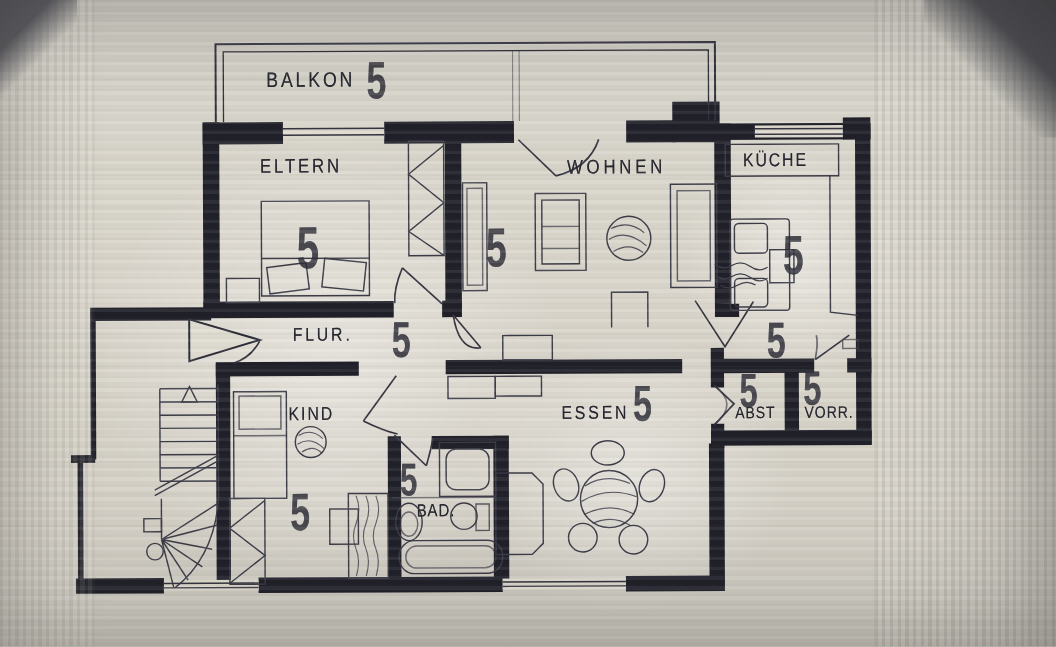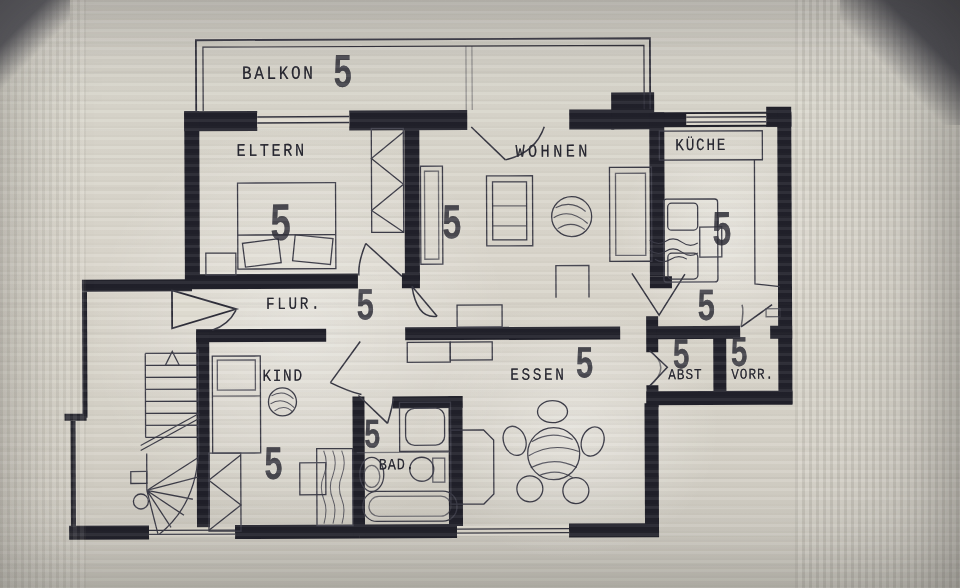--- a/index.html
+++ b/index.html
@@ -1,18 +1,18 @@
 <!DOCTYPE html>
 <html><head>
 <meta charset="utf-8">
 <style>
   html,body{margin:0;padding:0;background:#b9b6af;}
   .stage{position:relative;width:960px;height:588px;overflow:hidden;
          background:linear-gradient(180deg,#cfccc4 0%,#d8d5cb 18%,#dad6cc 45%,#d5d1c7 75%,#c9c6bd 100%);
-         font-family:Liberation Mono, monospace;}
+         font-family:Liberation Sans, sans-serif;}
   
   .scan-h{position:absolute;inset:0;pointer-events:none;opacity:.55;background:
       repeating-linear-gradient(180deg, rgba(118,114,104,.10) 0 2px, rgba(255,255,255,.14) 2px 5px, rgba(118,114,104,.05) 5px 9px),
       repeating-linear-gradient(180deg, transparent 0 13px, rgba(92,90,84,.07) 13px 15px, transparent 15px 29px);}
   .scan-v-left{position:absolute;left:0;top:0;bottom:0;width:86px;pointer-events:none;opacity:.6;background:
       repeating-linear-gradient(90deg, rgba(112,110,102,.14) 0 3px, rgba(246,244,238,.18) 3px 7px);}
   .scan-v-right{position:absolute;right:0;top:0;bottom:0;width:165px;pointer-events:none;opacity:.7;background:
       linear-gradient(90deg, rgba(0,0,0,0) 0%, rgba(70,70,72,.10) 70%, rgba(60,60,62,.16) 100%),
       repeating-linear-gradient(90deg, rgba(108,106,100,.16) 0 3px, rgba(244,242,236,.2) 3px 7px);}
   .corner-tl{position:absolute;left:0;top:0;width:70px;height:95px;pointer-events:none;

